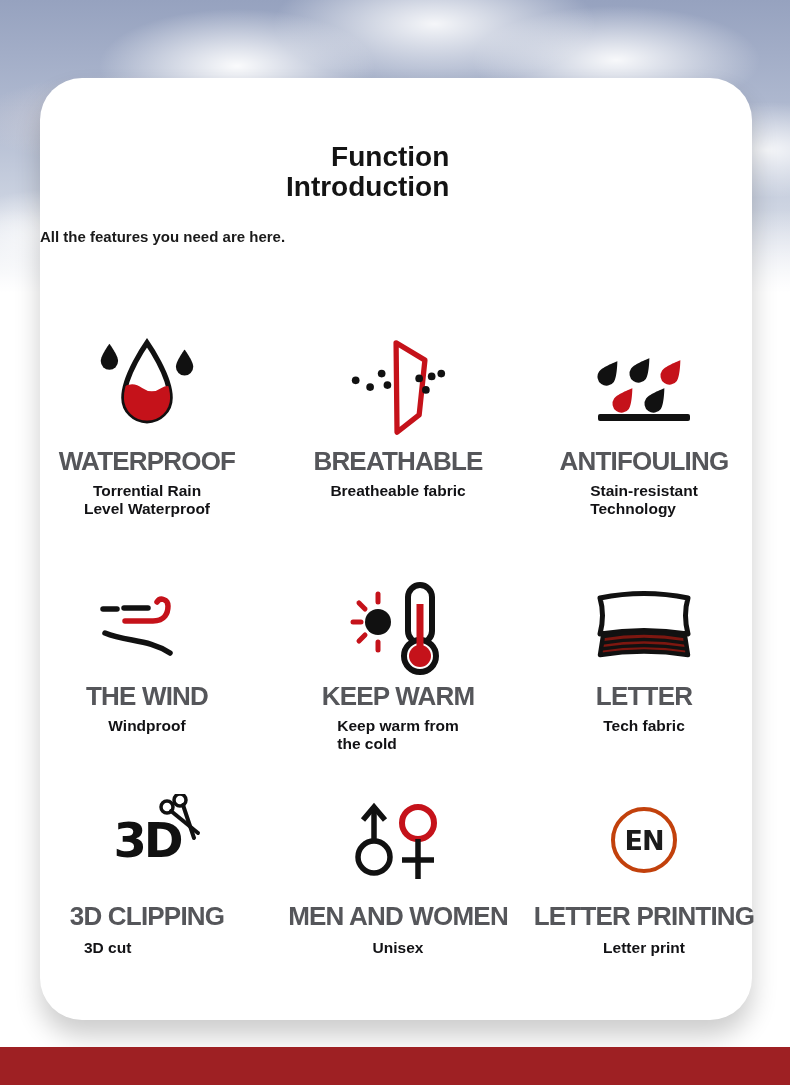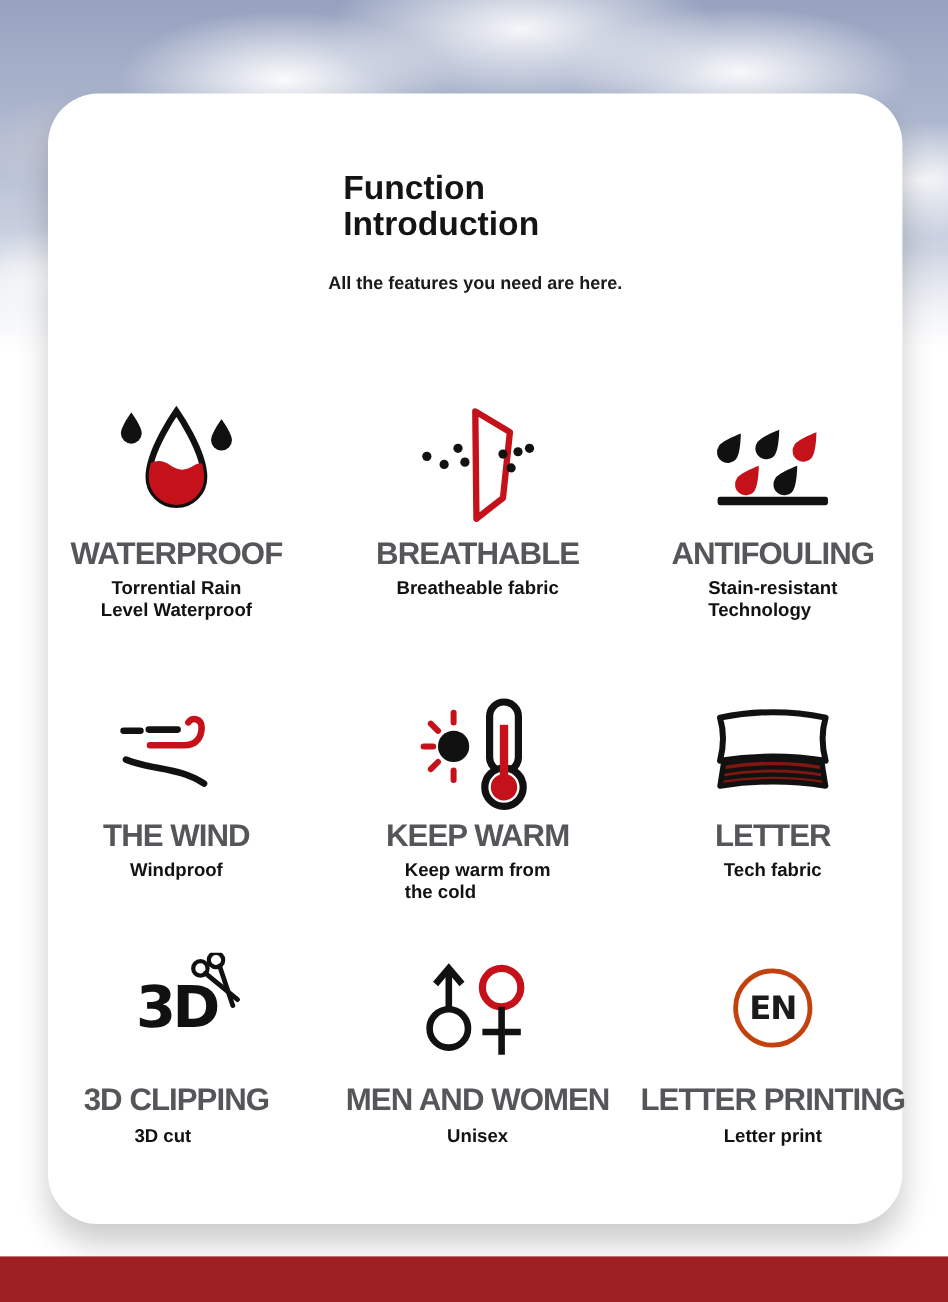--- a/index.html
+++ b/index.html
@@ -27,25 +27,25 @@
   }
   
   .card{
     position:absolute;left:40px;top:78px;width:712px;height:942px;
     background:#ffffff;border-radius:42px;
     box-shadow:0 16px 26px rgba(0,0,0,.20);
   }
   .hdr{
     position:absolute;left:246px;top:64px;
     font-size:28px;line-height:30px;font-weight:700;color:#141414;
-    text-align:left;letter-spacing:0;
+    text-align:right;letter-spacing:0;
   }
   .sub{
     position:absolute;left:0;top:150px;width:100%;
-    text-align:center;font-size:15px;font-weight:700;color:#1a1a1a;
+    text-align:left;font-size:15px;font-weight:700;color:#1a1a1a;
   }
   
   .cell{position:absolute;text-align:center;}
   .c1{left:0;width:214px;}
   .c2{left:228px;width:260px;}
   .c3{left:489px;width:230px;}
   .r1{top:254px;}
   .r2{top:500px;}
   .r3{top:712px;}
   .ibox{height:112px;display:flex;align-items:center;justify-content:center;position:relative;}
@@ -55,21 +55,21 @@
     letter-spacing:-0.8px;white-space:nowrap;
   }
   .r2 .f-title{margin-top:3px;}
   .r3 .f-title{margin-top:11px;}
   .f-desc{
     margin-top:5px;font-size:15.5px;font-weight:700;color:#121215;
     line-height:1.18;white-space:pre-line;
   }
   .r3 .f-desc{margin-top:7px;}
   .d-left{display:inline-block;text-align:left;}
-  .d-3d{display:block;text-align:left;padding-left:72px;}
+  .d-3d{display:block;text-align:left;padding-left:44px;}
   
   .icon3d{position:relative;display:inline-block;}
   .icon3d .txt{
     font-size:48px;font-weight:900;color:#111;letter-spacing:-3px;
     font-family:"DejaVu Sans","Liberation Sans",sans-serif;line-height:1;
   }
   .icon3d svg{position:absolute;right:-24px;top:-22px;}
   
   .badge-circle{
     width:58px;height:58px;border:4px solid #c2410c;border-radius:50%;

